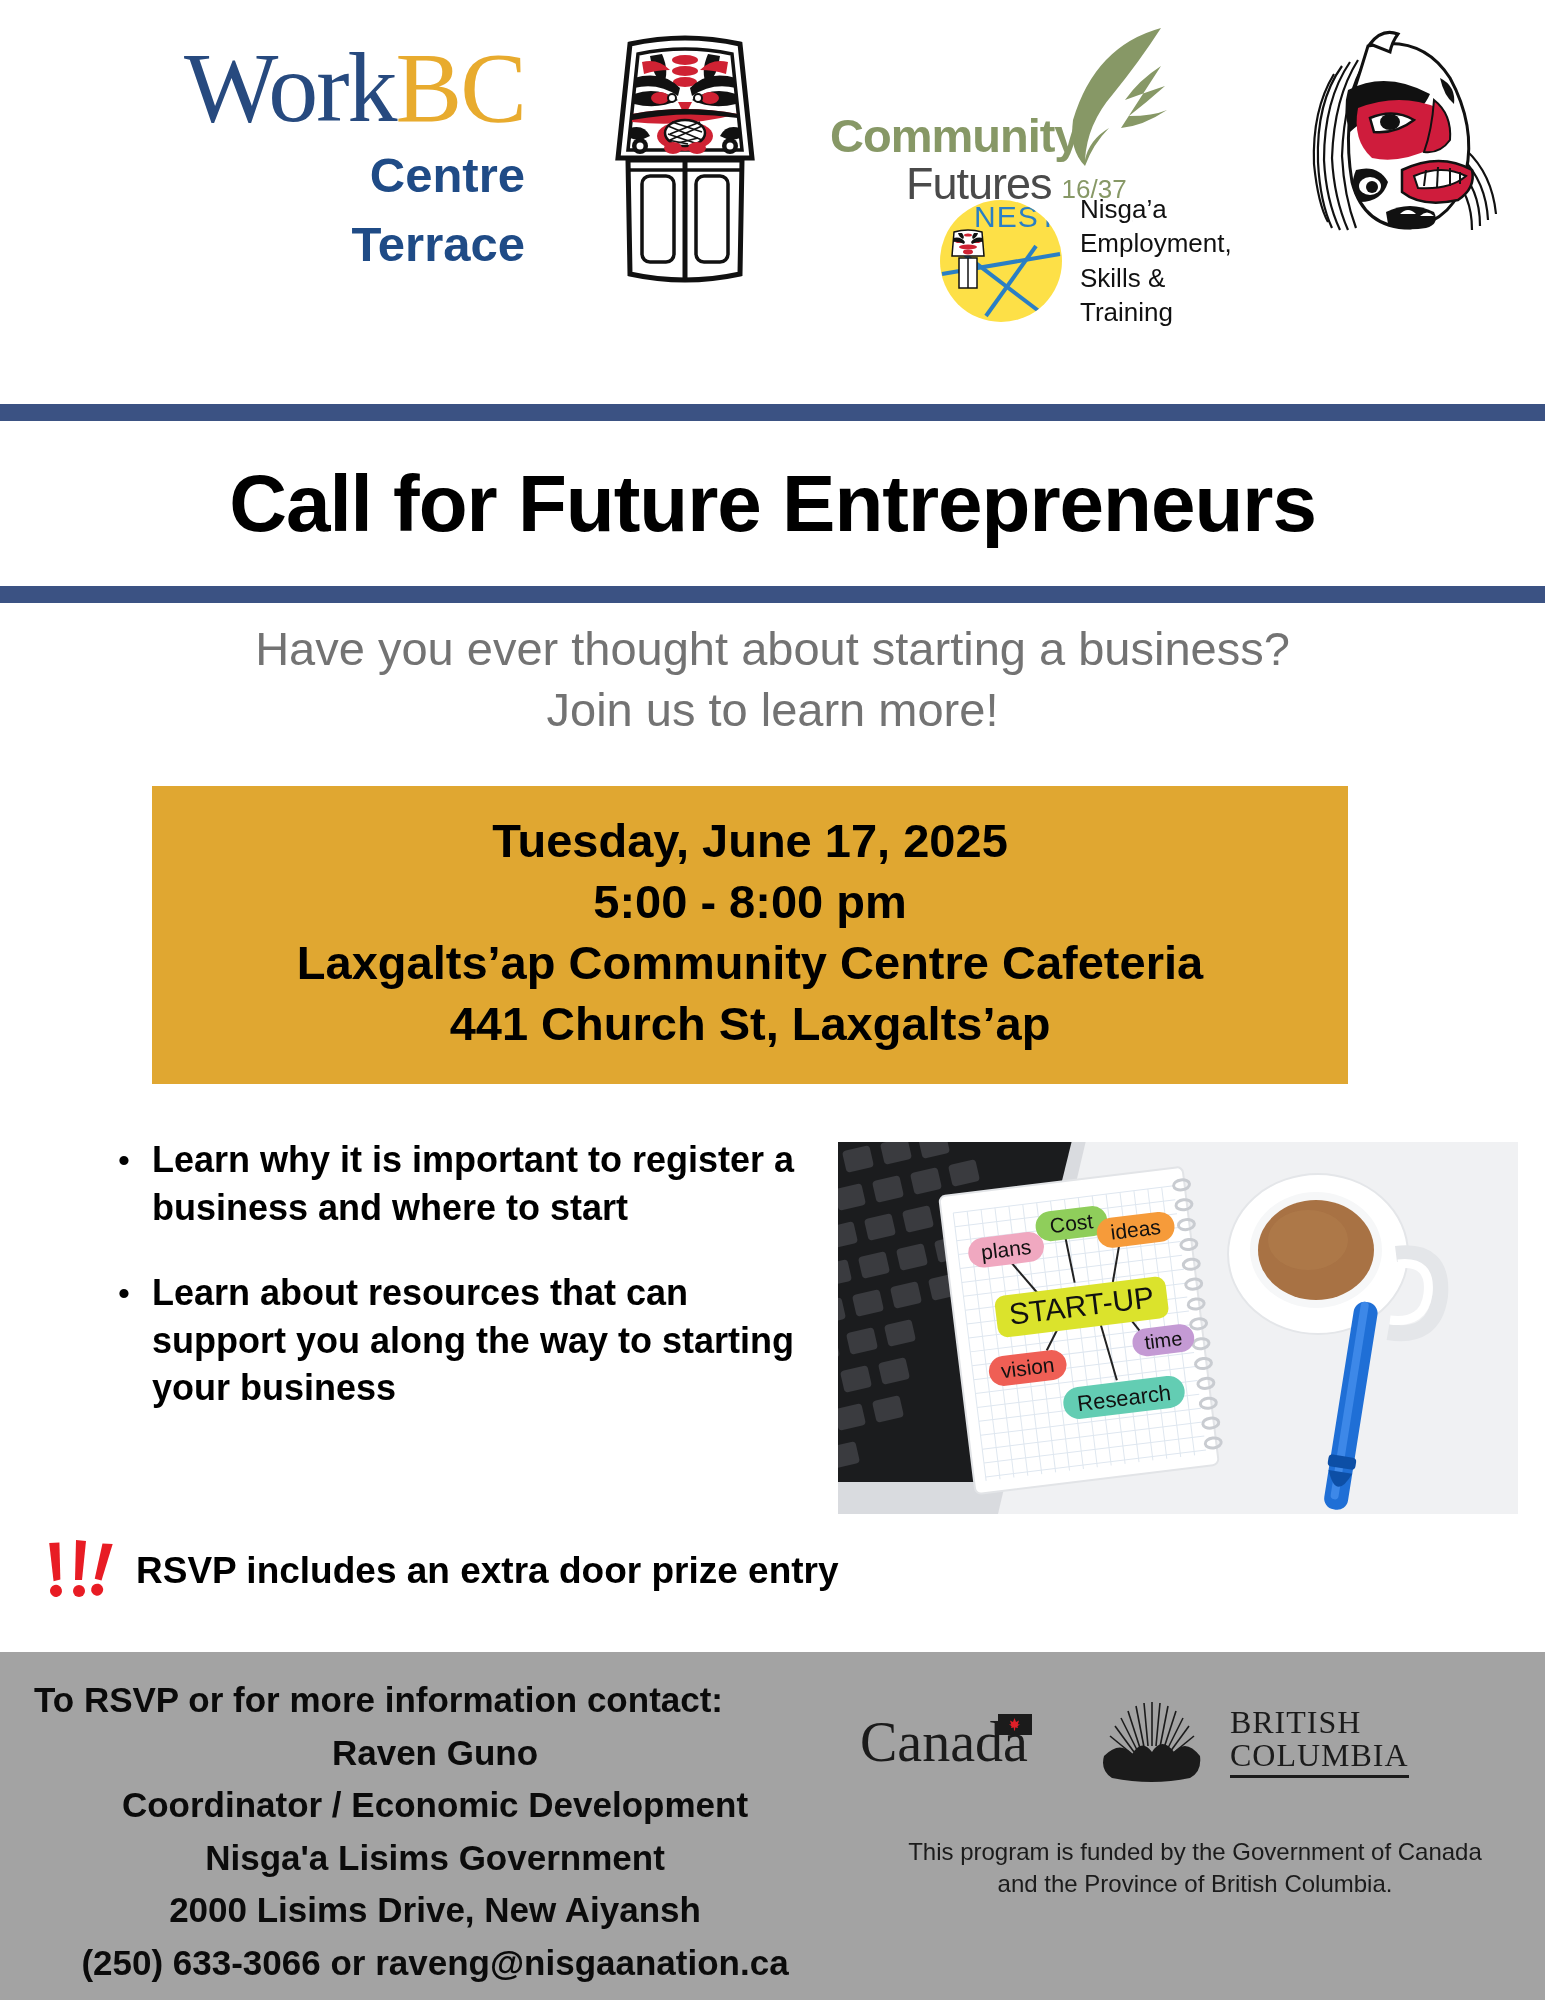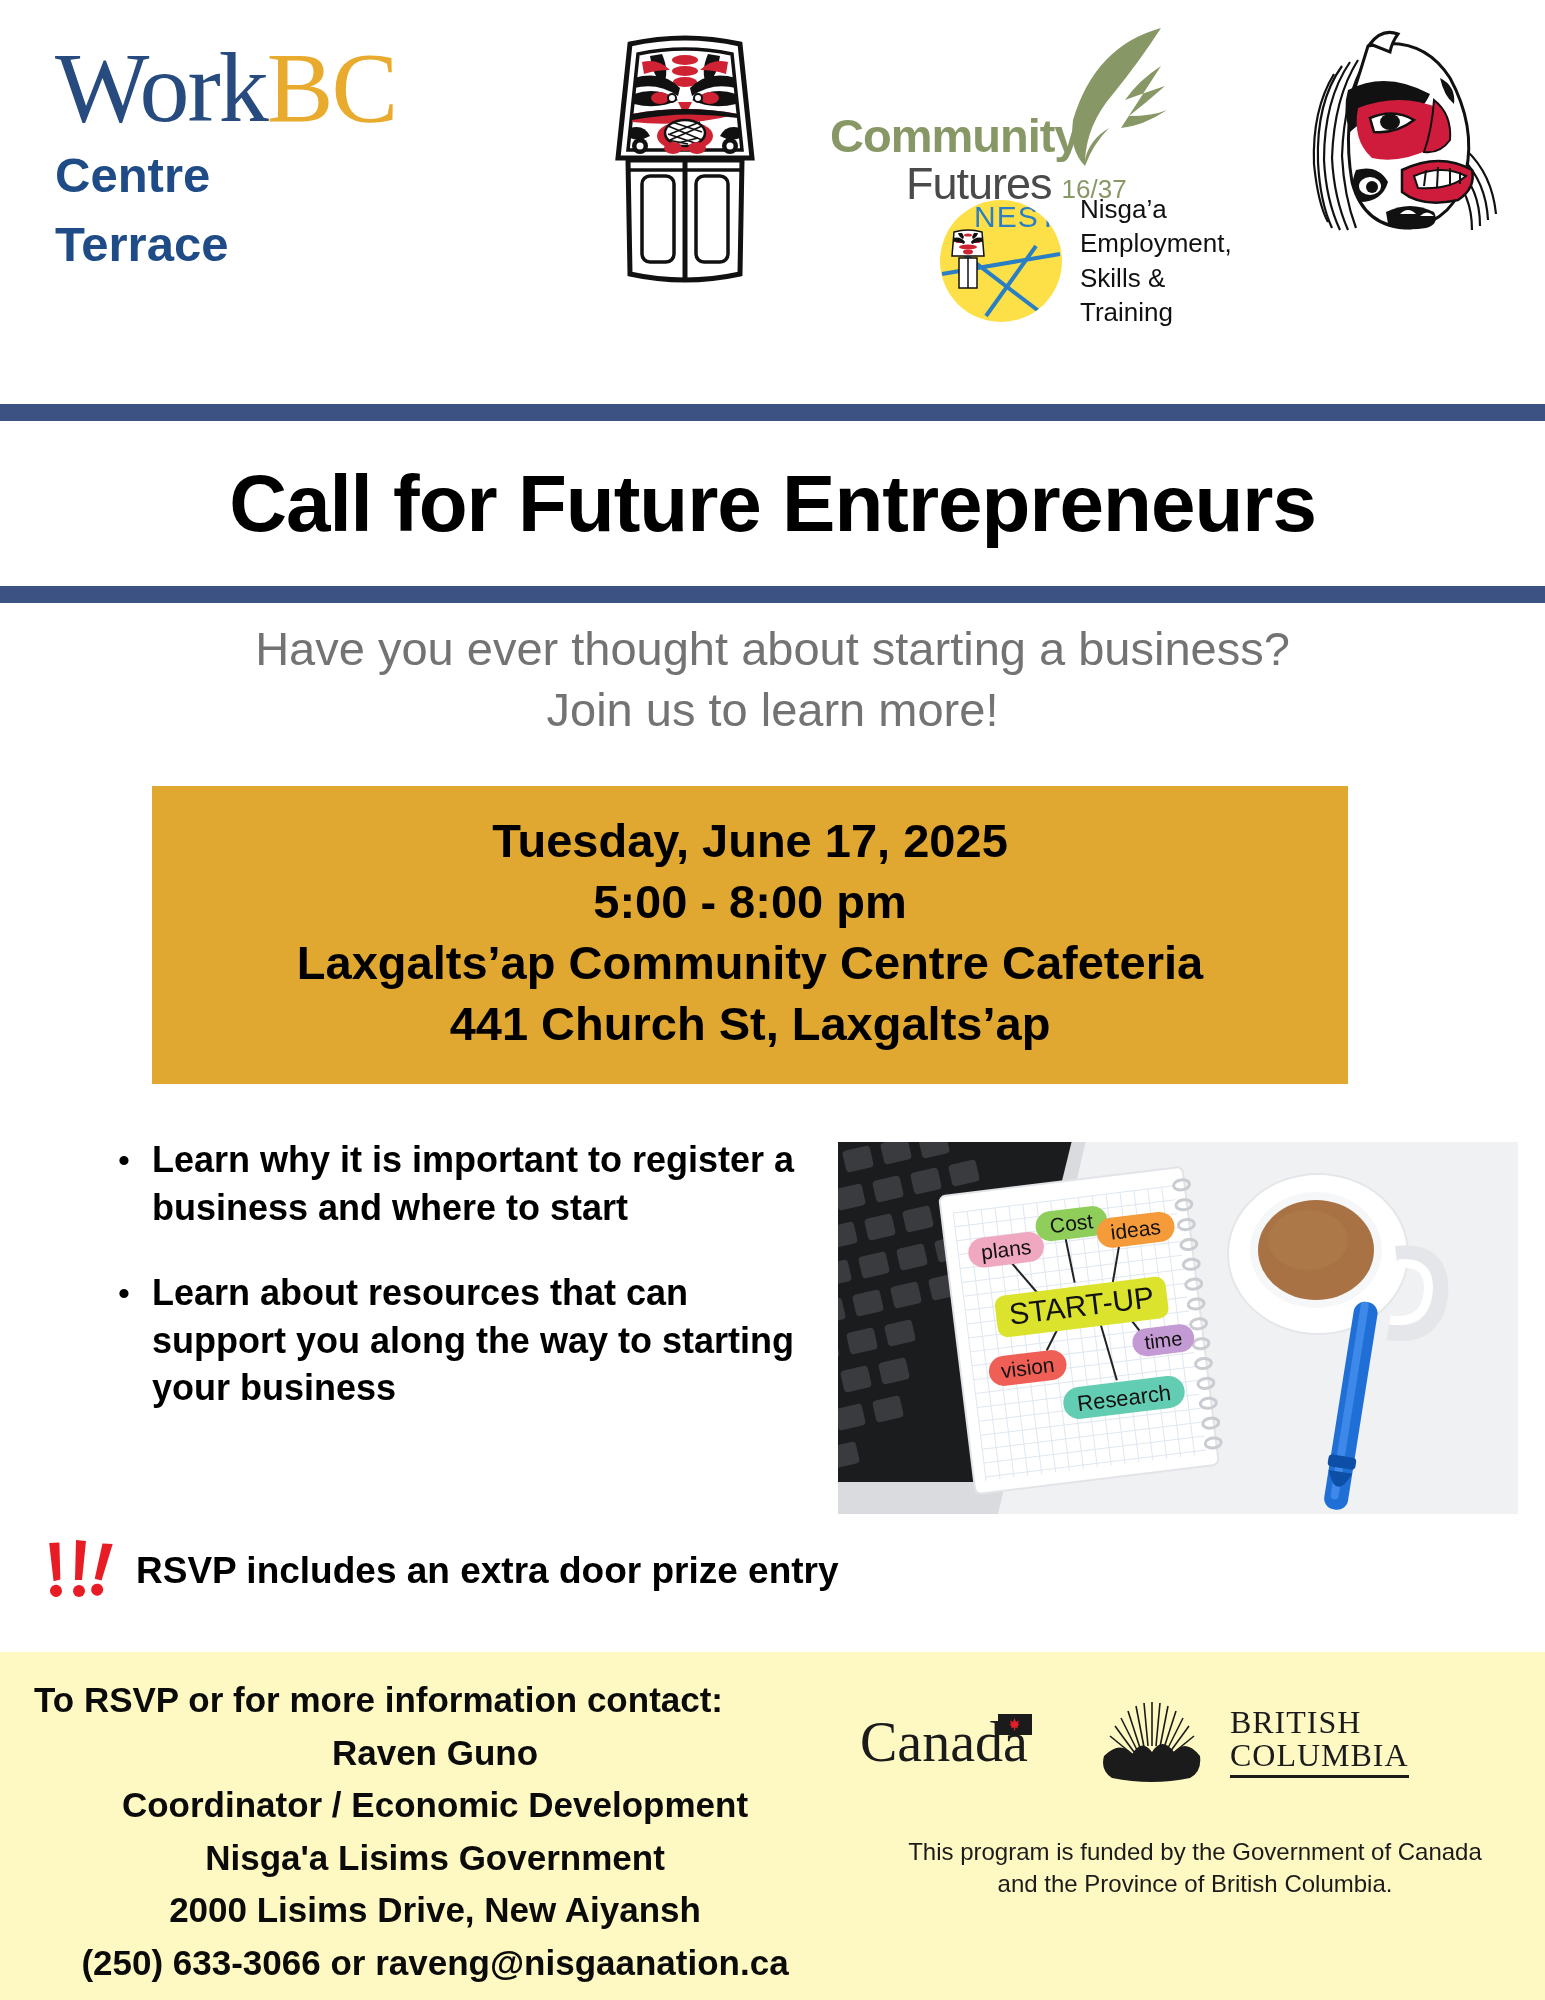--- a/index.html
+++ b/index.html
@@ -18,21 +18,21 @@
   
   .header {
     position: relative;
     height: 400px;
     width: 100%;
   }
   .workbc-block {
     position: absolute;
     left: 55px; top: 38px;
     width: 470px;
-    text-align: left;
+    text-align: right;
   }
   .workbc-wordmark {
     font-family: "Liberation Serif", serif;
     font-size: 100px;
     line-height: 1.0;
     letter-spacing: -2px;
     white-space: nowrap;
   }
   .wb-work { color: #274a7f; }
   .wb-bc { color: #e8ab2e; }
@@ -161,21 +161,21 @@
   }
   .excl-group { display:flex; gap: 3px; align-items:flex-start; }
   .rsvp-text {
     font-size: 37px; font-weight: bold; color:#000;
   }
 
   
   .footer {
     position: absolute; left:0; top: 1652px;
     width: 100%; height: 348px;
-    background: #fef9c3;
+    background: #a3a3a3;
   }
   .footer-contact {
     position:absolute; left: 20px; top: 22px; width: 830px;
     text-align:center;
   }
   .contact-line {
     font-size: 35px; font-weight: bold; color:#0b0b0b; line-height: 1.50;
   }
   .contact-line.first { text-align:left; padding-left: 14px; }
   .footer-logos {

